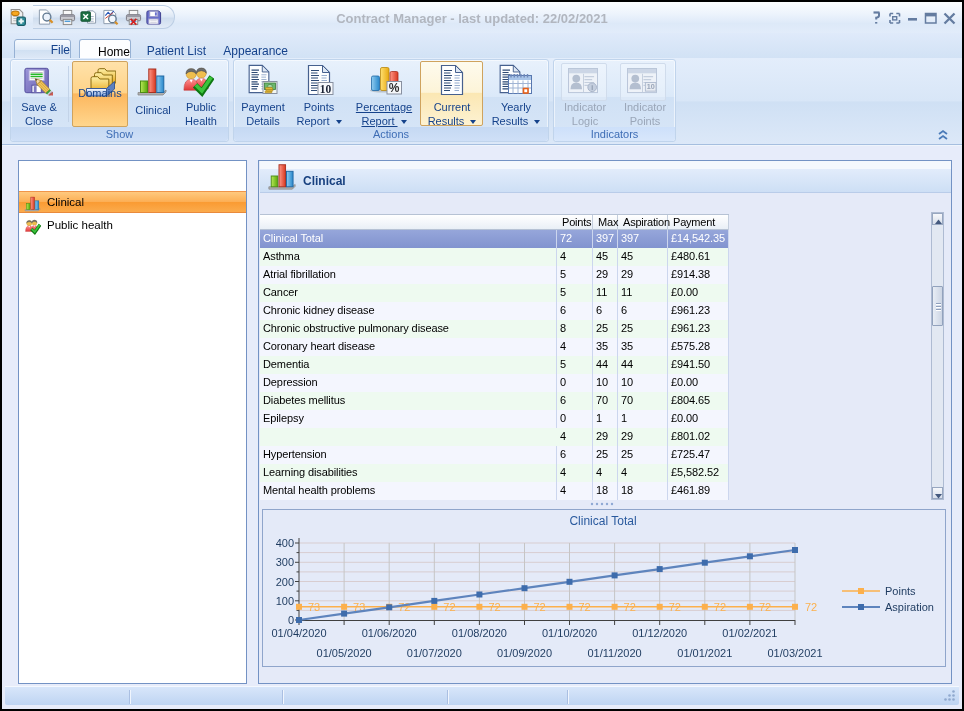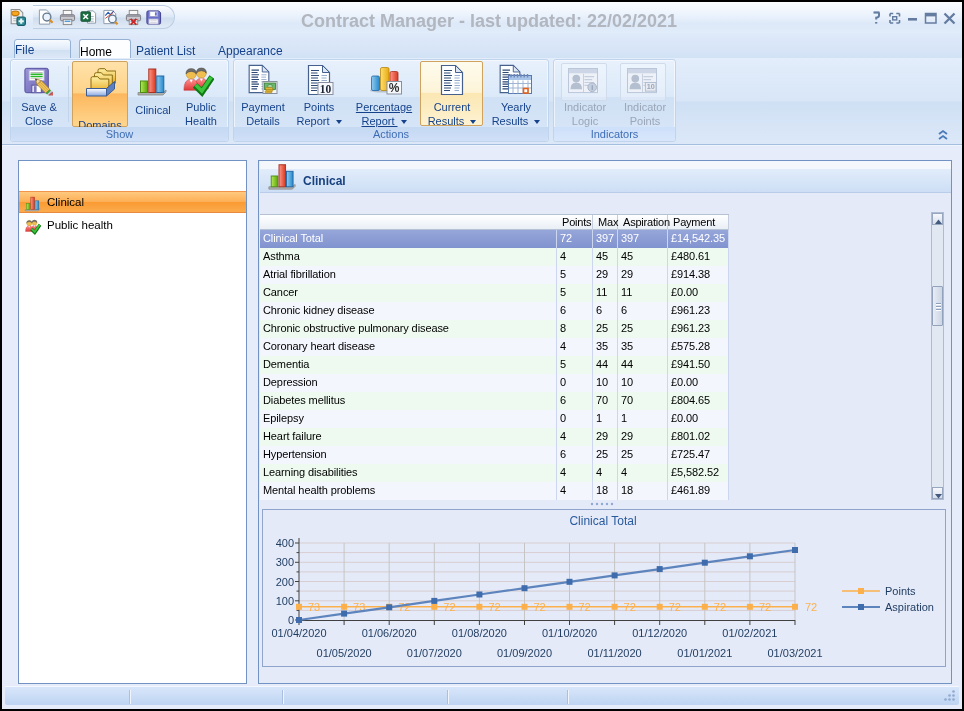--- a/index.html
+++ b/index.html
@@ -1,23 +1,23 @@
 <!DOCTYPE html>
 <html><head><meta charset="utf-8">
 <style>
 *{margin:0;padding:0;box-sizing:border-box;}
 html,body{width:964px;height:711px;overflow:hidden;}
 body{position:relative;font-family:"Liberation Sans",sans-serif;background:#000;}
 .abs{position:absolute;}
 #frame{position:absolute;left:2px;top:2px;width:960px;height:707px;background:linear-gradient(180deg,#f2f7fd,#e3ebf9);}
 #titlebar{position:absolute;left:0;top:0;width:960px;height:31px;background:linear-gradient(180deg,#fbfdfe 0%,#ecf3fc 40%,#dde9f8 70%,#e2ecfa 100%);}
-#titletext{position:absolute;left:487px;top:9px;transform:translateX(-50%);font-size:18px;font-weight:bold;color:#b1b6bf;white-space:nowrap;letter-spacing:0px;}
+#titletext{position:absolute;left:470px;top:9px;transform:translateX(-50%);font-size:13px;font-weight:bold;color:#b1b6bf;white-space:nowrap;letter-spacing:0px;}
 #qat{position:absolute;left:31px;top:3px;width:142px;height:24px;background:linear-gradient(180deg,#fefefe,#dce7f5 50%,#cfddee 55%,#e2ebf7);border:1px solid #bccee4;border-left:none;border-radius:0 12px 12px 0;}
 #tabstrip{position:absolute;left:0;top:31px;width:960px;height:25px;background:linear-gradient(180deg,#dfeafa,#d2e2f5);}
-.tab{position:absolute;top:6px;height:25px;line-height:24px;text-align:left;font-size:12px;color:#15428b;}
+.tab{position:absolute;top:6px;height:25px;line-height:24px;text-align:right;font-size:12px;color:#15428b;}
 #tab-file{left:12px;width:57px;height:22px;line-height:21px;background:linear-gradient(180deg,#f8fbfe,#dfeaf8 50%,#d0e0f2 50%,#e0eaf8);border:1px solid #96b1d4;border-radius:3px;}
 #tab-home{left:77px;width:52px;background:#fdfeff;border:1px solid #96b1d4;border-bottom:none;border-radius:3px 3px 0 0;color:#000;}
 #ribbon{position:absolute;left:0;top:56px;width:960px;height:87px;background:linear-gradient(180deg,#e3edfb 0%,#d8e6f7 50%,#cfe0f4 51%,#dce8f8 100%);border-bottom:1px solid #a5bedf;}
 .rgroup{position:absolute;top:1px;height:83px;border:1px solid #c0d4ec;border-radius:3px;background:linear-gradient(180deg,#e8f1fc 0%,#dbe9f9 45%,#d0e1f5 46%,#d8e6f7 100%);box-shadow:inset 0 0 0 1px rgba(255,255,255,.55);}
 .rlabel{position:absolute;left:0;bottom:0;width:100%;height:14px;background:linear-gradient(180deg,#c5d9f3,#cfe0f7);border-radius:0 0 3px 3px;font-size:11px;color:#3e6db5;text-align:center;line-height:14px;}
 .rbtnlabel{position:absolute;font-size:11px;color:#15428b;text-align:center;white-space:nowrap;line-height:14px;}
 .disabled{color:#9aa6b8;}
 .orangebtn{position:absolute;border:1px solid #cfa35e;border-radius:2px;}
 #btn-domains{left:61px;top:1px;width:56px;height:66px;background:linear-gradient(180deg,#ffe2a9 0%,#ffd389 48%,#fcb75e 50%,#ffd68e 100%);}
 #btn-current{left:186px;top:1px;width:63px;height:65px;background:linear-gradient(180deg,#fefbee 0%,#fdf4d8 48%,#fbe7b3 50%,#fdf2d2 100%);}
@@ -311,21 +311,21 @@
           <use href="#i-folders"></use>
         </svg>
       <svg class="abs" style="left:125px;top:5px;" width="32" height="32" viewBox="0 0 32 32">
           <use href="#i-bars"></use>
         </svg>
       <svg class="abs" style="left:170px;top:4px;" width="33" height="33" viewBox="0 0 34 34">
           <use href="#i-people"></use>
         </svg>
       <div class="rbtnlabel" style="left:2px;top:40px;width:52px;">Save &amp;<br>Close</div>
       <div style="position:absolute;left:57px;top:6px;width:1px;height:56px;background:#c3d3e8;"></div>
-      <div class="rbtnlabel" style="left:61px;top:58px;width:56px;">Domains</div>
+      <div class="rbtnlabel" style="left:61px;top:26px;width:56px;">Domains</div>
       <div class="rbtnlabel" style="left:119px;top:43px;width:46px;">Clinical</div>
       <div class="rbtnlabel" style="left:165px;top:40px;width:50px;text-align:center;">Public<br>Health</div>
       <div class="rlabel">Show</div>
     </div>
     <div class="rgroup" id="g-actions" style="left:231px;width:316px;">
       <div id="btn-current" class="orangebtn"></div>
       <svg class="abs" style="left:10px;top:4px;" width="36" height="32" viewBox="0 0 36 32">
           <use href="#i-payment"></use>
         </svg>
       <svg class="abs" style="left:69px;top:4px;" width="32" height="32" viewBox="0 0 32 32">
@@ -472,21 +472,20 @@
             <div class="c4">£804.65</div>
           </div>
         <div class="trow roweven">
             <div class="c0">Epilepsy</div>
             <div class="c1">0</div>
             <div class="c2">1</div>
             <div class="c3">1</div>
             <div class="c4">£0.00</div>
           </div>
         <div class="trow rowodd">
-            <div class="c0">Heart failure</div>
             <div class="c1">4</div>
             <div class="c2">29</div>
             <div class="c3">29</div>
             <div class="c4">£801.02</div>
           </div>
         <div class="trow roweven">
             <div class="c0">Hypertension</div>
             <div class="c1">6</div>
             <div class="c2">25</div>
             <div class="c3">25</div>

